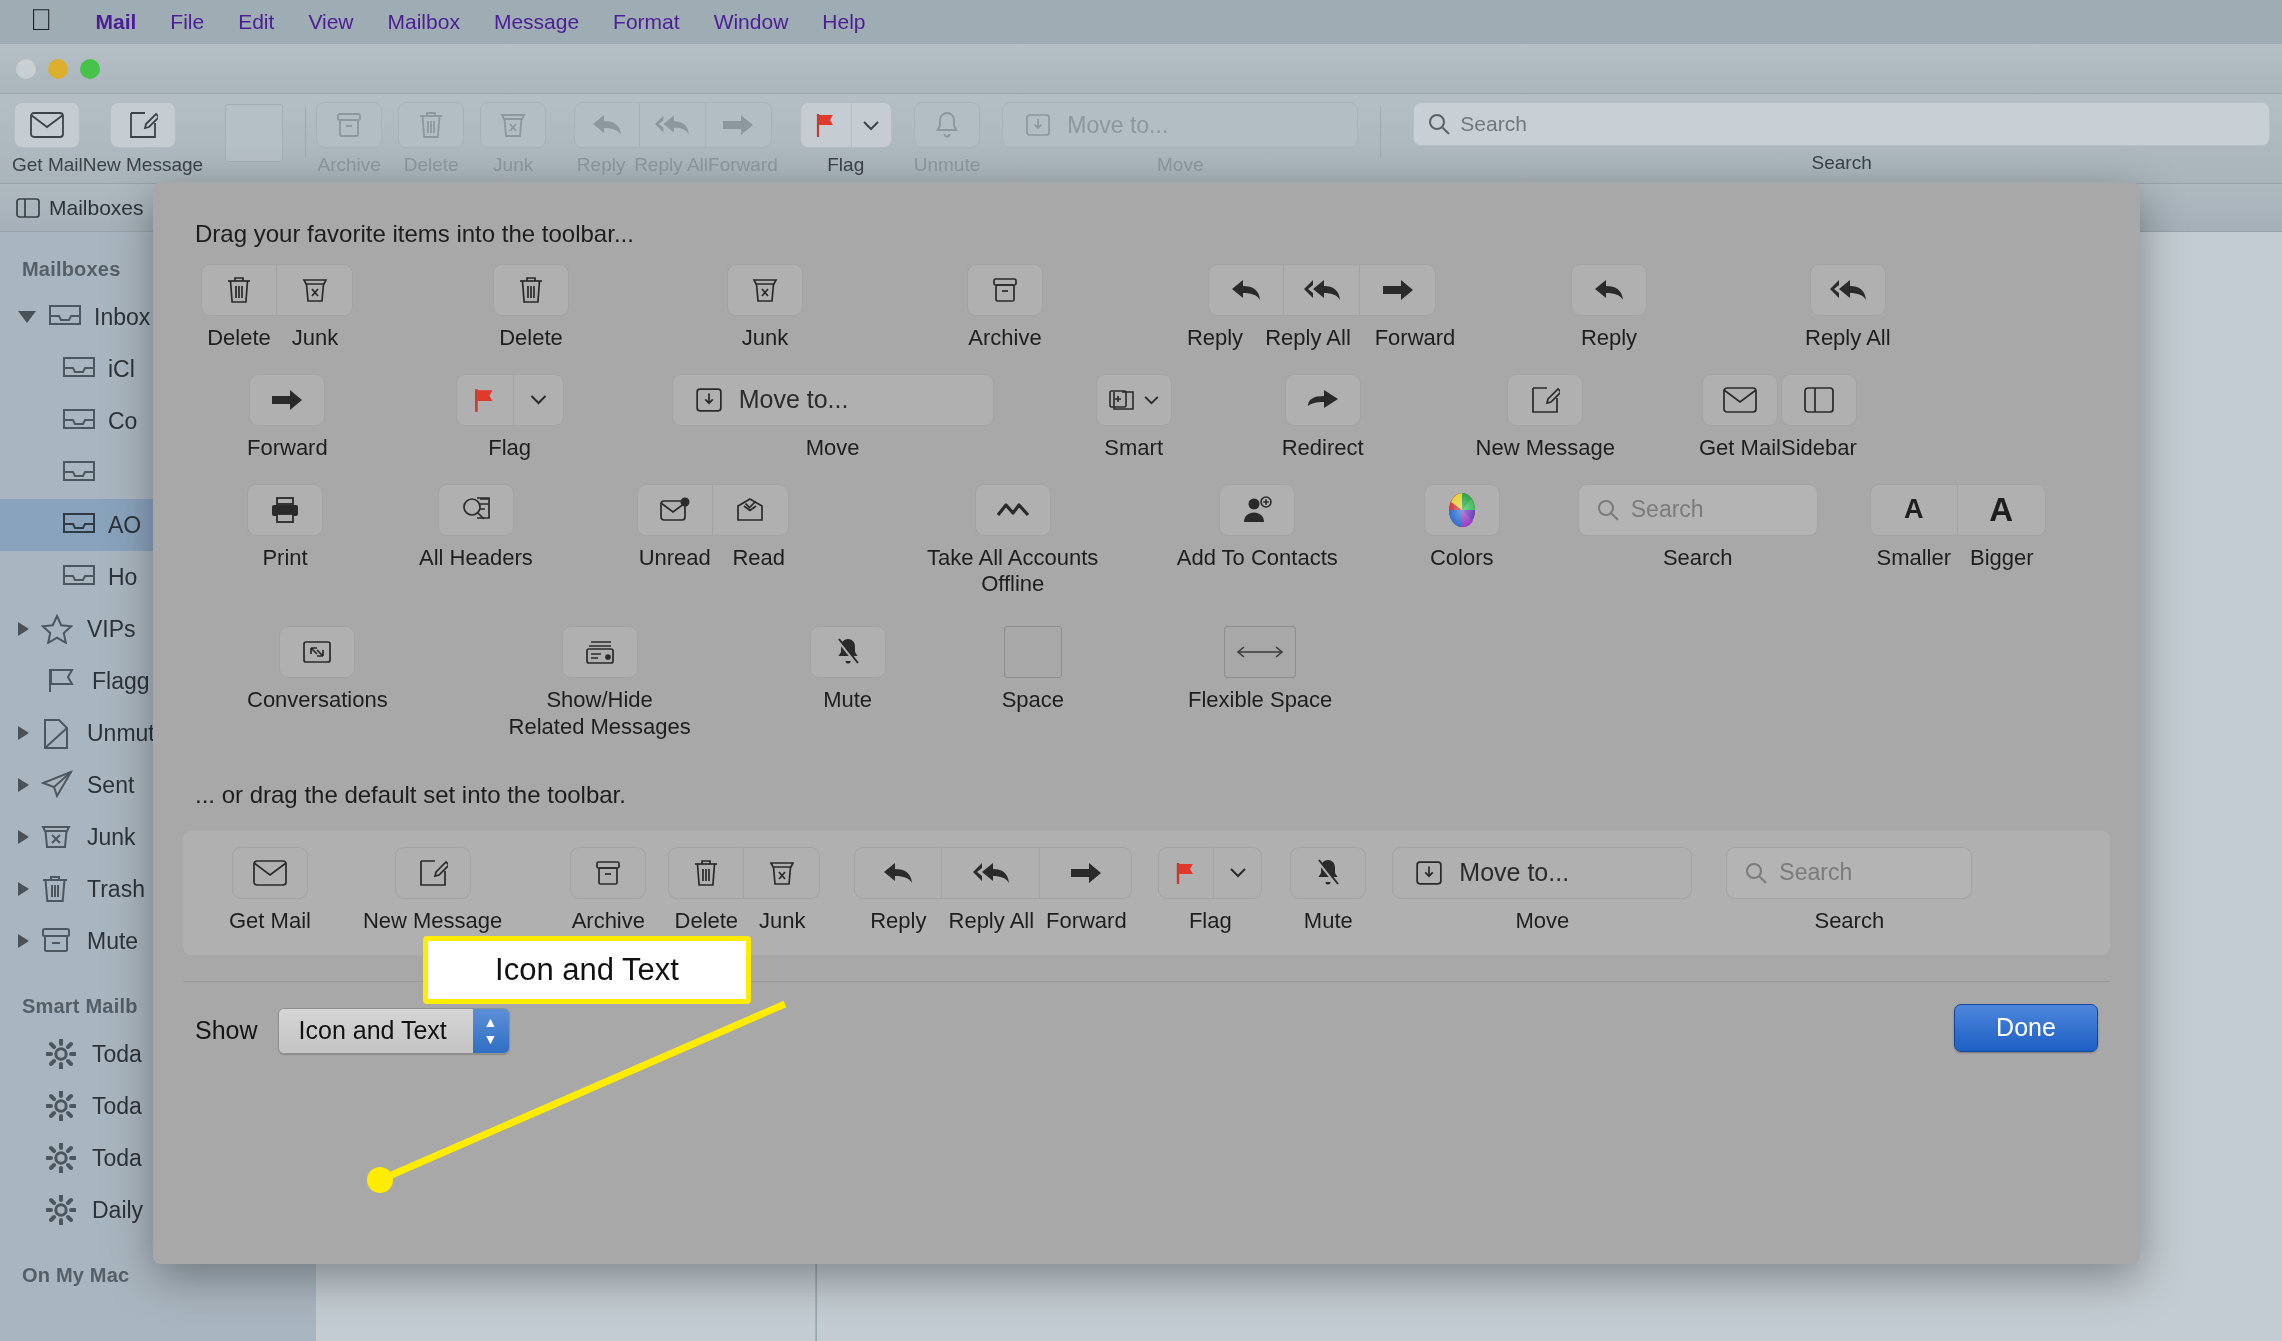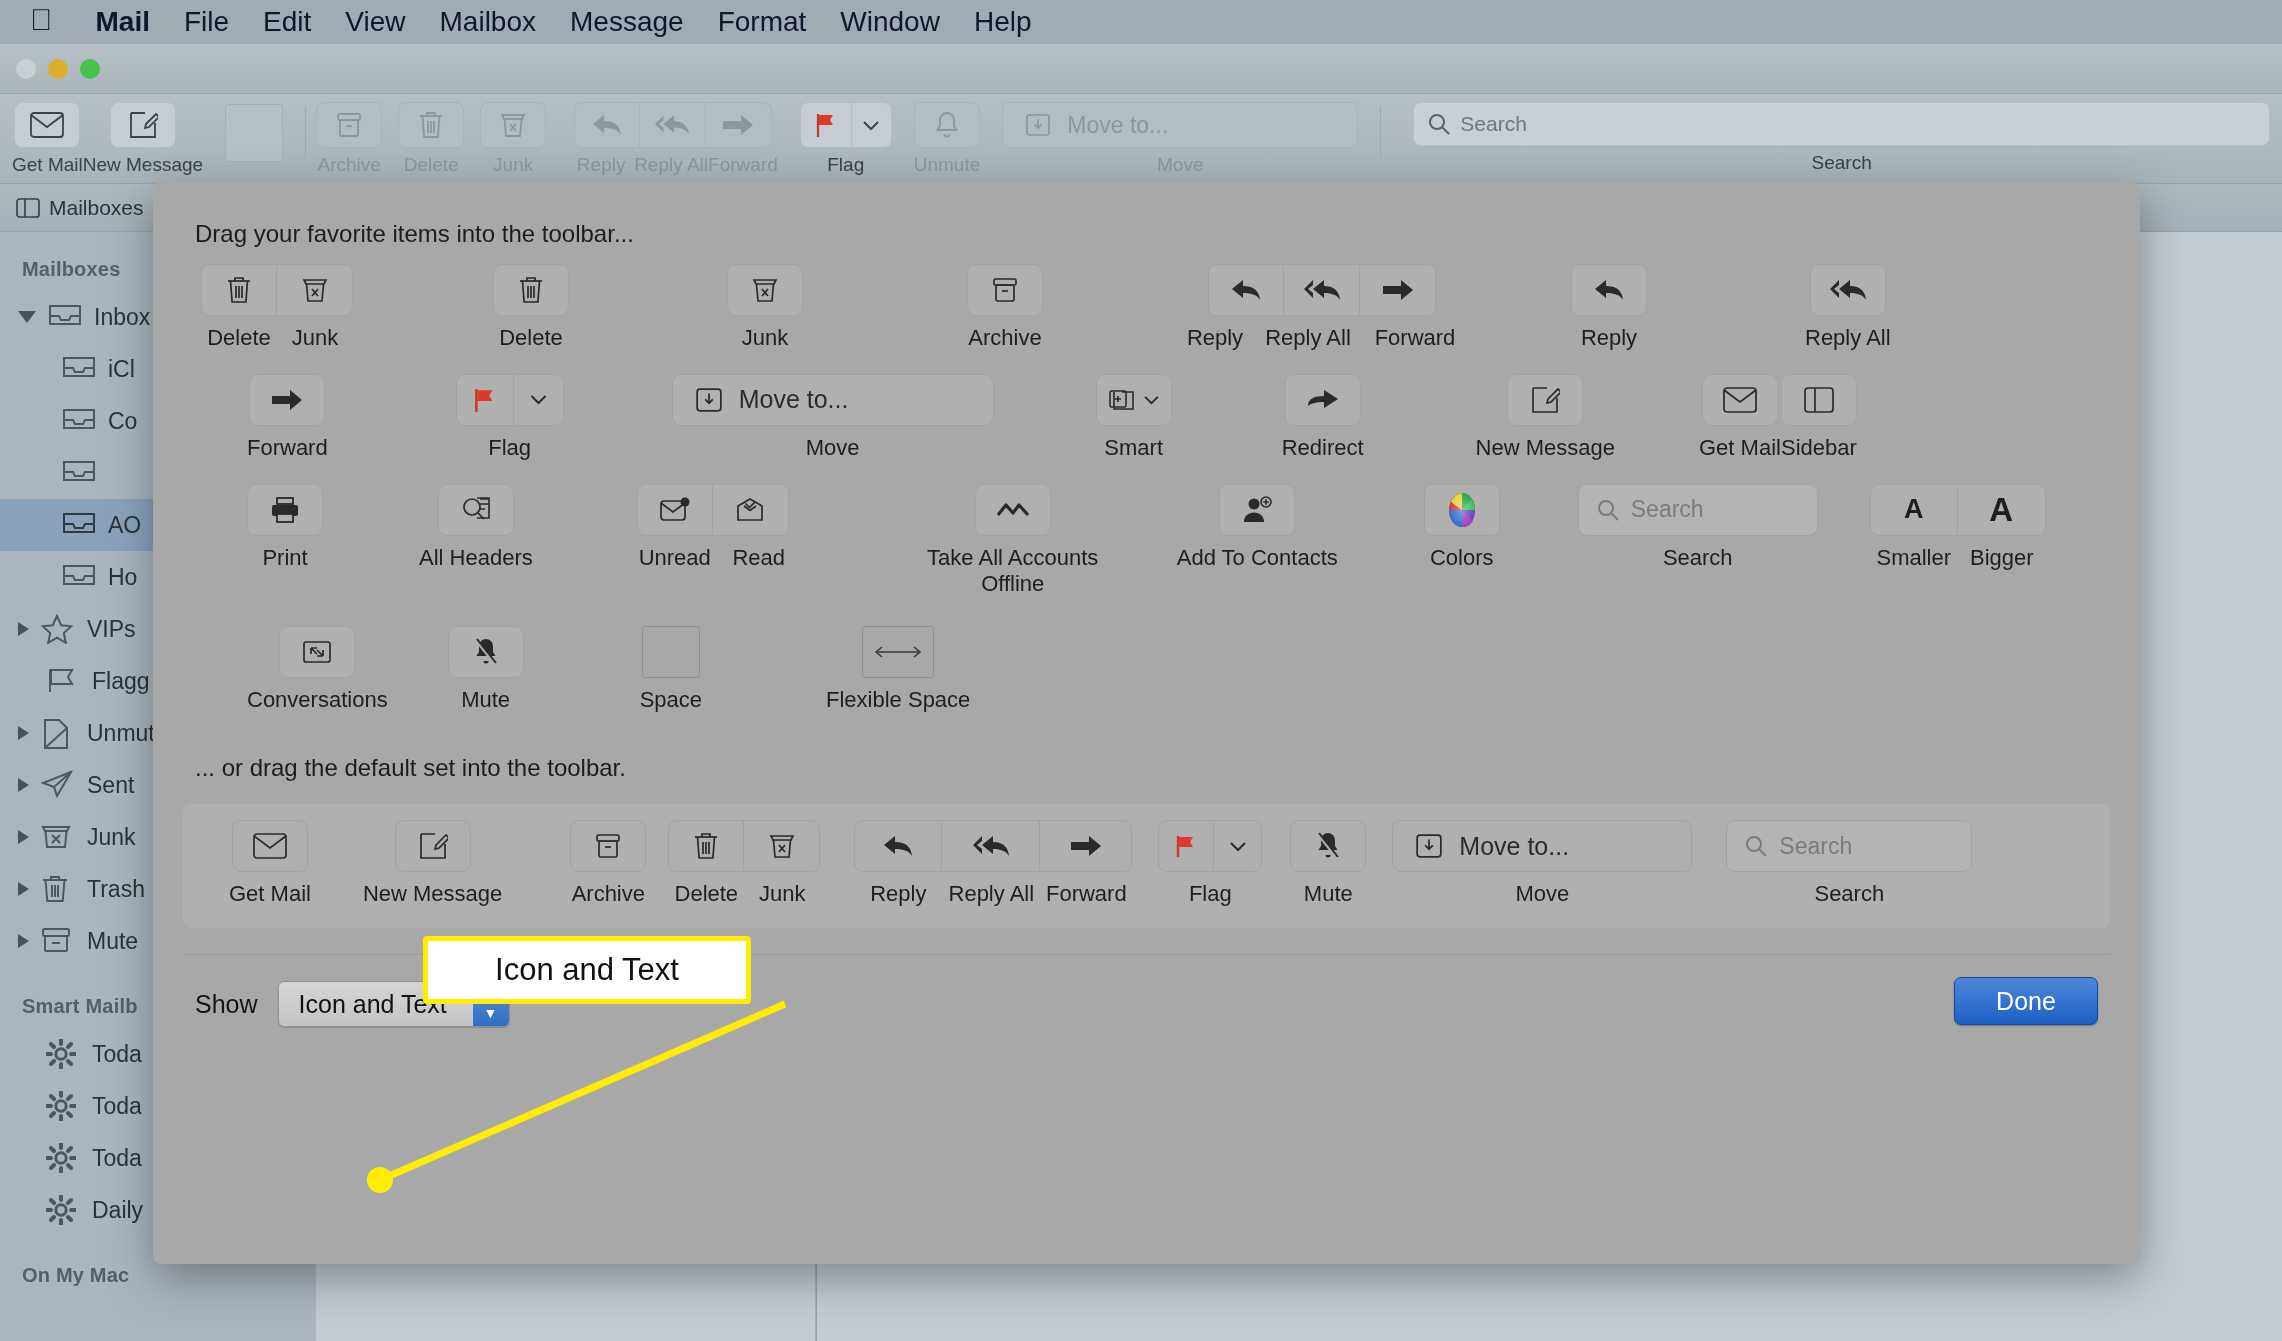--- a/index.html
+++ b/index.html
@@ -22,21 +22,21 @@
     display: flex; align-items: center;
     padding-left: 30px;
     gap: 0;
     z-index: 60;
   }
   .menubar .apple {
     font-size: 30px; color: #1d2125; line-height: 1;
     margin-right: 26px; margin-top: -4px;
   }
   .menubar .mi {
-    font-size: 28px; color: #0f172a;
+    font-size: 21px; color: #4c1d95;
     padding: 0 17px;
     white-space: nowrap;
   }
   .menubar .mi.bold { font-weight: bold; }
 
   
   .window {
     position: absolute; top: 44px; left: 0;
     width: 2282px; height: 1297px;
     background: #b9c2c8;
@@ -977,20 +977,32 @@
         <div class="pbtn">
             <svg width="30" height="26" viewBox="0 0 30 26" fill="none" stroke="currentColor" stroke-width="1.7">
               <rect x="2" y="3" width="26" height="20" rx="2"></rect>
               <path d="M9 9l6 6M15 9h-6M9 9v6"></path>
               <path d="M21 17l-6-6M15 17h6M21 17v-6"></path>
             </svg>
           </div>
         <div class="plabel">Conversations</div>
       </div>
 
+      <div class="pitem" style="margin-left:62px;">
+        <div class="pbtn">
+            <svg width="30" height="28" viewBox="0 0 30 28" fill="none" stroke="currentColor" stroke-width="1.7">
+              <path d="M6 4h20M4 8h22"></path>
+              <rect x="2" y="11" width="26" height="14" rx="2"></rect>
+              <path d="M6 16h10M6 20h7"></path>
+              <circle cx="23" cy="19" r="2" fill="currentColor"></circle>
+            </svg>
+          </div>
+        <div class="plabel two" style="white-space:pre-line;width:300px;">Show/Hide
+Related Messages</div>
+      </div>
 
       <div class="pitem" style="margin-left:60px;">
         <div class="pbtn">
             <svg width="26" height="30" viewBox="0 0 26 30" fill="currentColor">
               <path d="M13 2a7 7 0 00-7 7v6l-2.5 4h19L20 15V9a7 7 0 00-7-7z"></path>
               <path d="M10.5 24a2.5 2.5 0 005 0z"></path>
               <path d="M3 3l19 24" stroke="#b0b0b0" stroke-width="3"></path>
               <path d="M4 2l19 24" stroke="currentColor" stroke-width="2"></path>
             </svg>
           </div>

